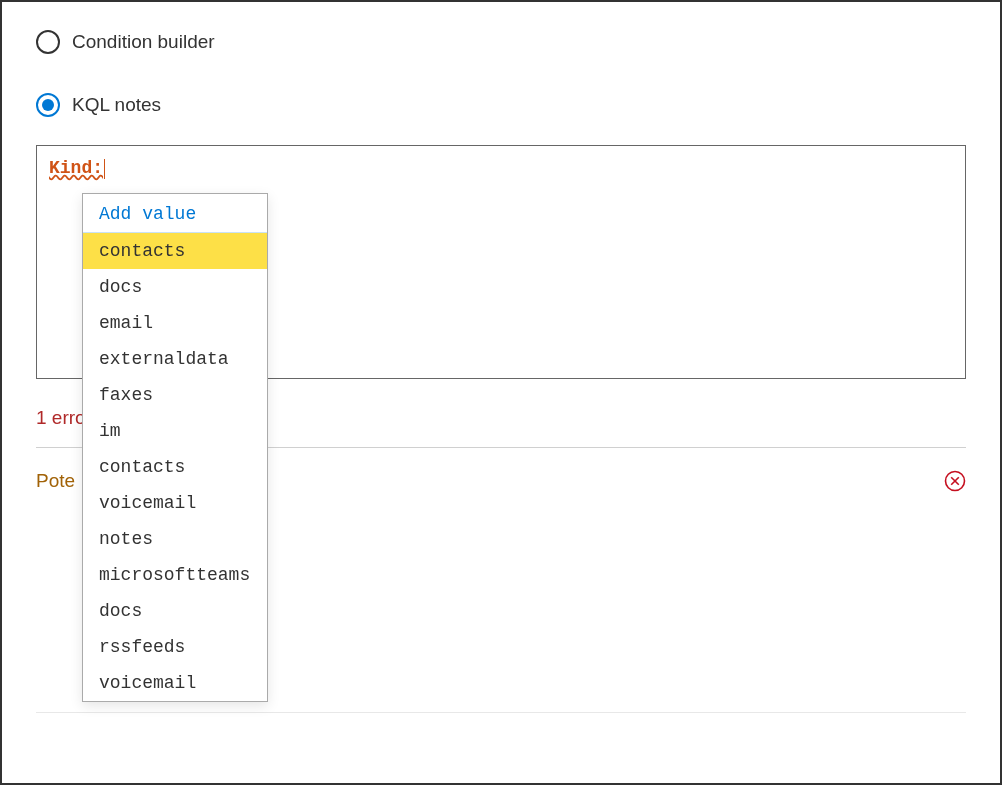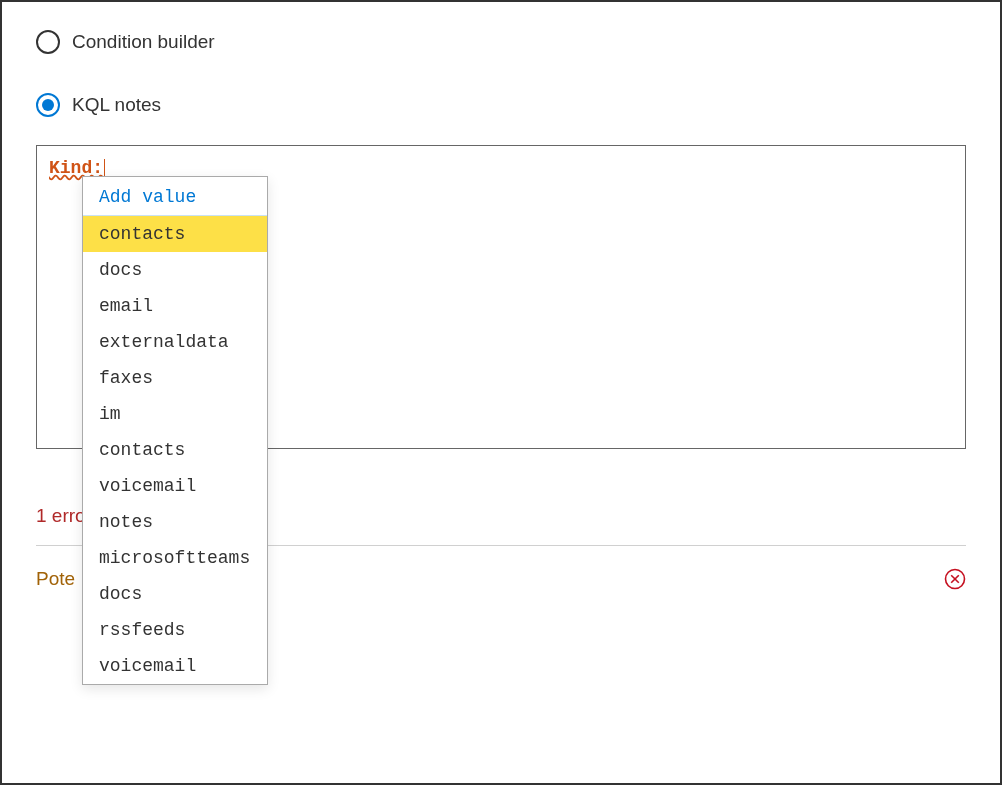--- a/index.html
+++ b/index.html
@@ -49,21 +49,21 @@
       background: #0078d4;
       border-radius: 50%;
     }
     .radio-label {
       font-size: 19px;
       color: #333;
     }
     .editor-box {
       border: 1px solid #666;
       position: relative;
-      height: 304px;
+      height: 234px;
       padding: 12px;
       font-family: "Consolas", "Courier New", monospace;
     }
     .kind-text {
       color: #d05316;
       font-size: 18px;
       font-weight: bold;
       text-decoration: underline;
       text-decoration-style: wavy;
       text-decoration-color: #d05316;
@@ -73,21 +73,21 @@
       display: inline-block;
       width: 1px;
       height: 20px;
       background: #d05316;
       vertical-align: middle;
       margin-left: 1px;
     }
     .dropdown {
       position: absolute;
       left: 80px;
-      top: 174px;
+      top: 191px;
       width: 186px;
       background: #fff;
       border: 1px solid #aaa;
       box-shadow: 0 4px 12px rgba(0,0,0,0.1);
       font-family: "Consolas", "Courier New", monospace;
       z-index: 10;
     }
     .dropdown-header {
       padding: 10px 16px 8px 16px;
       color: #0078d4;
@@ -99,21 +99,21 @@
       font-size: 18px;
       color: #333;
       cursor: pointer;
     }
     .dropdown-item.highlighted {
       background: #fde047;
     }
     .error-text {
       color: #b02929;
       font-size: 19px;
-      margin-top: 56px;
+      margin-top: 28px;
     }
     .divider {
       border: none;
       border-top: 1px solid #d0d0d0;
       margin-top: 18px;
     }
     .potential-row {
       display: flex;
       align-items: center;
       justify-content: space-between;

